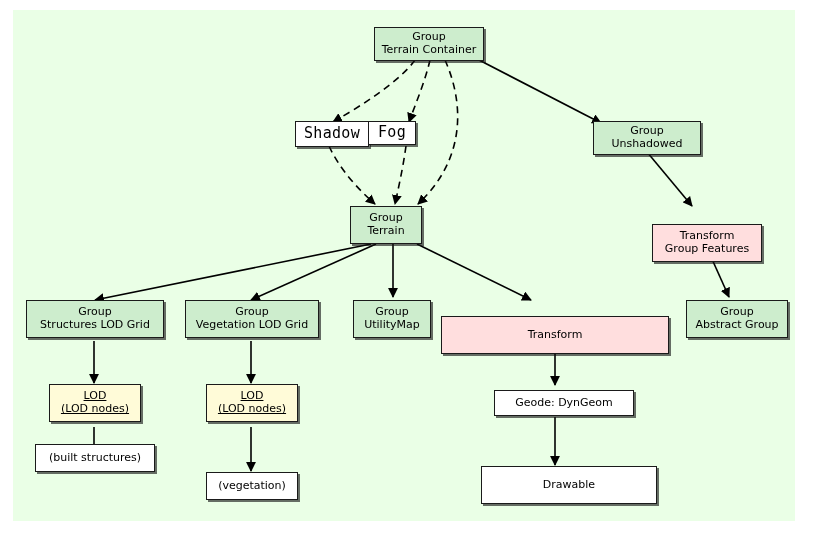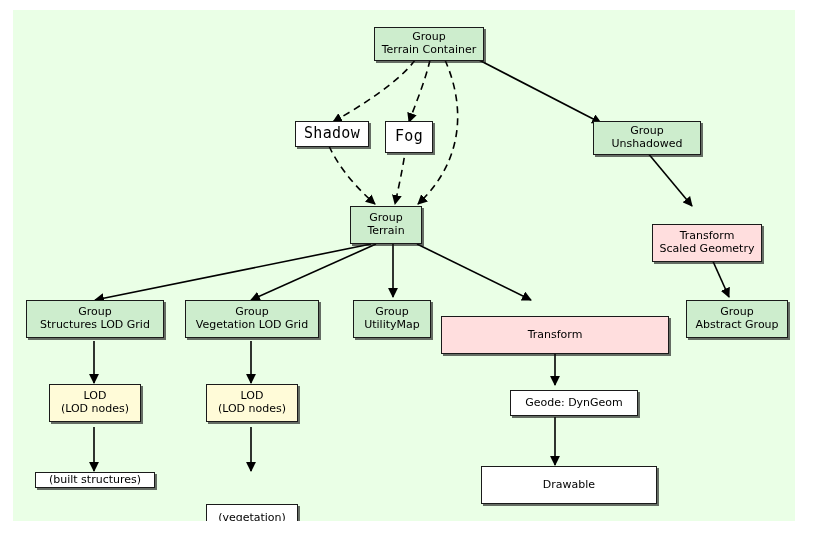--- a/index.html
+++ b/index.html
@@ -40,21 +40,21 @@
     line-height: 1.18;
     color: #000000;
     font-size: 11px;
     font-family: "DejaVu Sans", sans-serif;
     white-space: nowrap;
     z-index: 3;
   }
   .node .l1, .node .l2 { display: block; }
   .fill-green  { background: #cdedcd; }
   .fill-pink   { background: #ffdede; margin-top: 16px; }
-  .fill-yellow { background: #fffbd8; }
+  .fill-yellow { background: #fffbd8; text-decoration: underline; }
   .fill-white  { background: #ffffff; }
   .mono {
     font-family: "DejaVu Sans Mono", monospace;
     font-size: 15px;
     letter-spacing: 0.3px;
   }
 </style>
 </head>
 <body>
 
@@ -99,37 +99,37 @@
 
     <div class="node fill-green" style="left:361px; top:17px; width:110px; height:34px;">
       <span class="l1">Group</span>
       <span class="l2">Terrain Container</span>
     </div>
 
     <div class="node fill-white mono" style="left:282px; top:111px; width:74px; height:26px;">
       <span class="l1">Shadow</span>
     </div>
 
-    <div class="node fill-white mono" style="left:372px; top:111px; width:48px; height:32px;">
+    <div class="node fill-white mono" style="left:355px; top:111px; width:48px; height:24px;">
       <span class="l1">Fog</span>
     </div>
 
     <div class="node fill-green" style="left:580px; top:111px; width:108px; height:34px;">
       <span class="l1">Group</span>
       <span class="l2">Unshadowed</span>
     </div>
 
     <div class="node fill-green" style="left:337px; top:196px; width:72px; height:38px;">
       <span class="l1">Group</span>
       <span class="l2">Terrain</span>
     </div>
 
     <div class="node fill-pink" style="left:639px; top:198px; width:110px; height:38px;">
       <span class="l1">Transform</span>
-      <span class="l2">Scaled Geometry</span>
+      <span class="l2">Group Features</span>
     </div>
 
     <div class="node fill-green" style="left:13px; top:290px; width:138px; height:38px;">
       <span class="l1">Group</span>
       <span class="l2">Structures LOD Grid</span>
     </div>
 
     <div class="node fill-green" style="left:172px; top:290px; width:134px; height:38px;">
       <span class="l1">Group</span>
       <span class="l2">Vegetation LOD Grid</span>
@@ -152,29 +152,29 @@
     <div class="node fill-yellow" style="left:36px; top:374px; width:92px; height:38px;">
       <span class="l1">LOD</span>
       <span class="l2">(LOD nodes)</span>
     </div>
 
     <div class="node fill-yellow" style="left:193px; top:374px; width:92px; height:38px;">
       <span class="l1">LOD</span>
       <span class="l2">(LOD nodes)</span>
     </div>
 
-    <div class="node fill-white" style="left:481px; top:380px; width:128px; height:26px;margin-left:16px;">
+    <div class="node fill-white" style="left:481px; top:380px; width:140px; height:26px;">
       <span class="l1">Geode: DynGeom</span>
     </div>
 
-    <div class="node fill-white" style="left:22px; top:462px; width:120px; height:16px;">
+    <div class="node fill-white" style="left:22px; top:434px; width:120px; height:28px;">
       <span class="l1">(built structures)</span>
     </div>
 
-    <div class="node fill-white" style="left:193px; top:462px; width:92px; height:28px;margin-top:32px;">
+    <div class="node fill-white" style="left:193px; top:462px; width:92px; height:28px;">
       <span class="l1">(vegetation)</span>
     </div>
 
     <div class="node fill-white" style="left:468px; top:456px; width:176px; height:38px;">
       <span class="l1">Drawable</span>
     </div>
 
   </div>
 </div>
 

